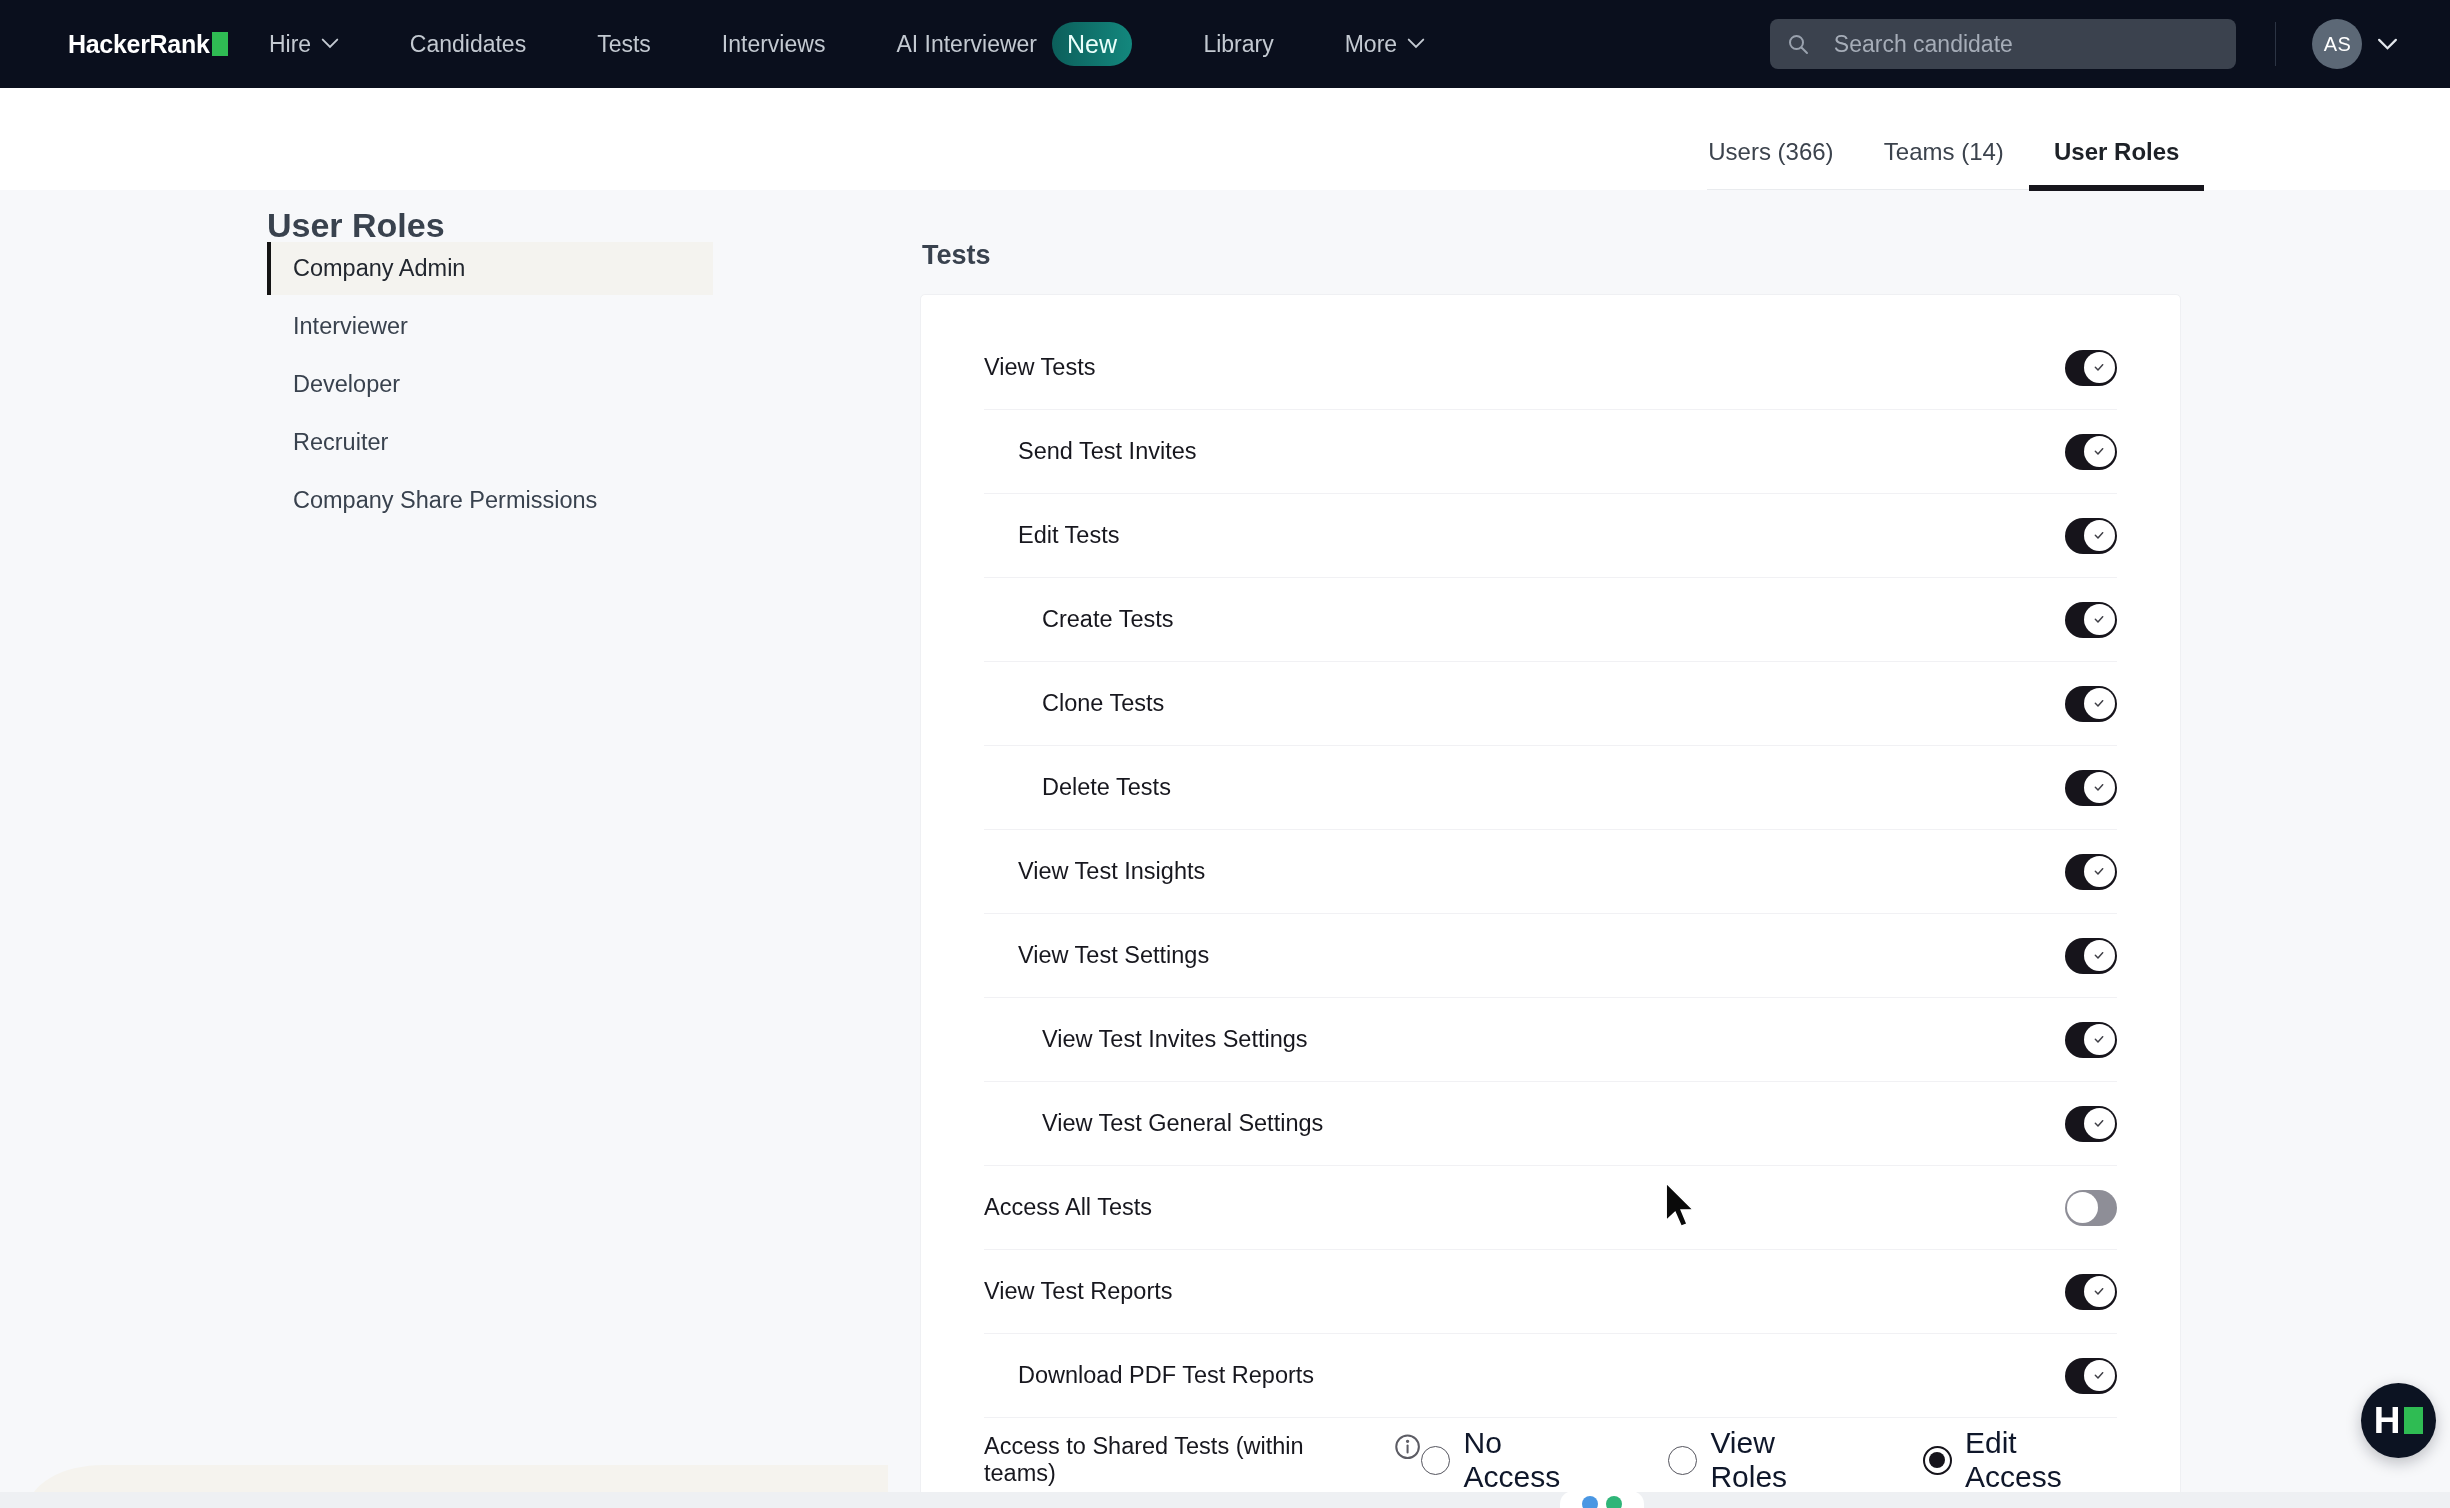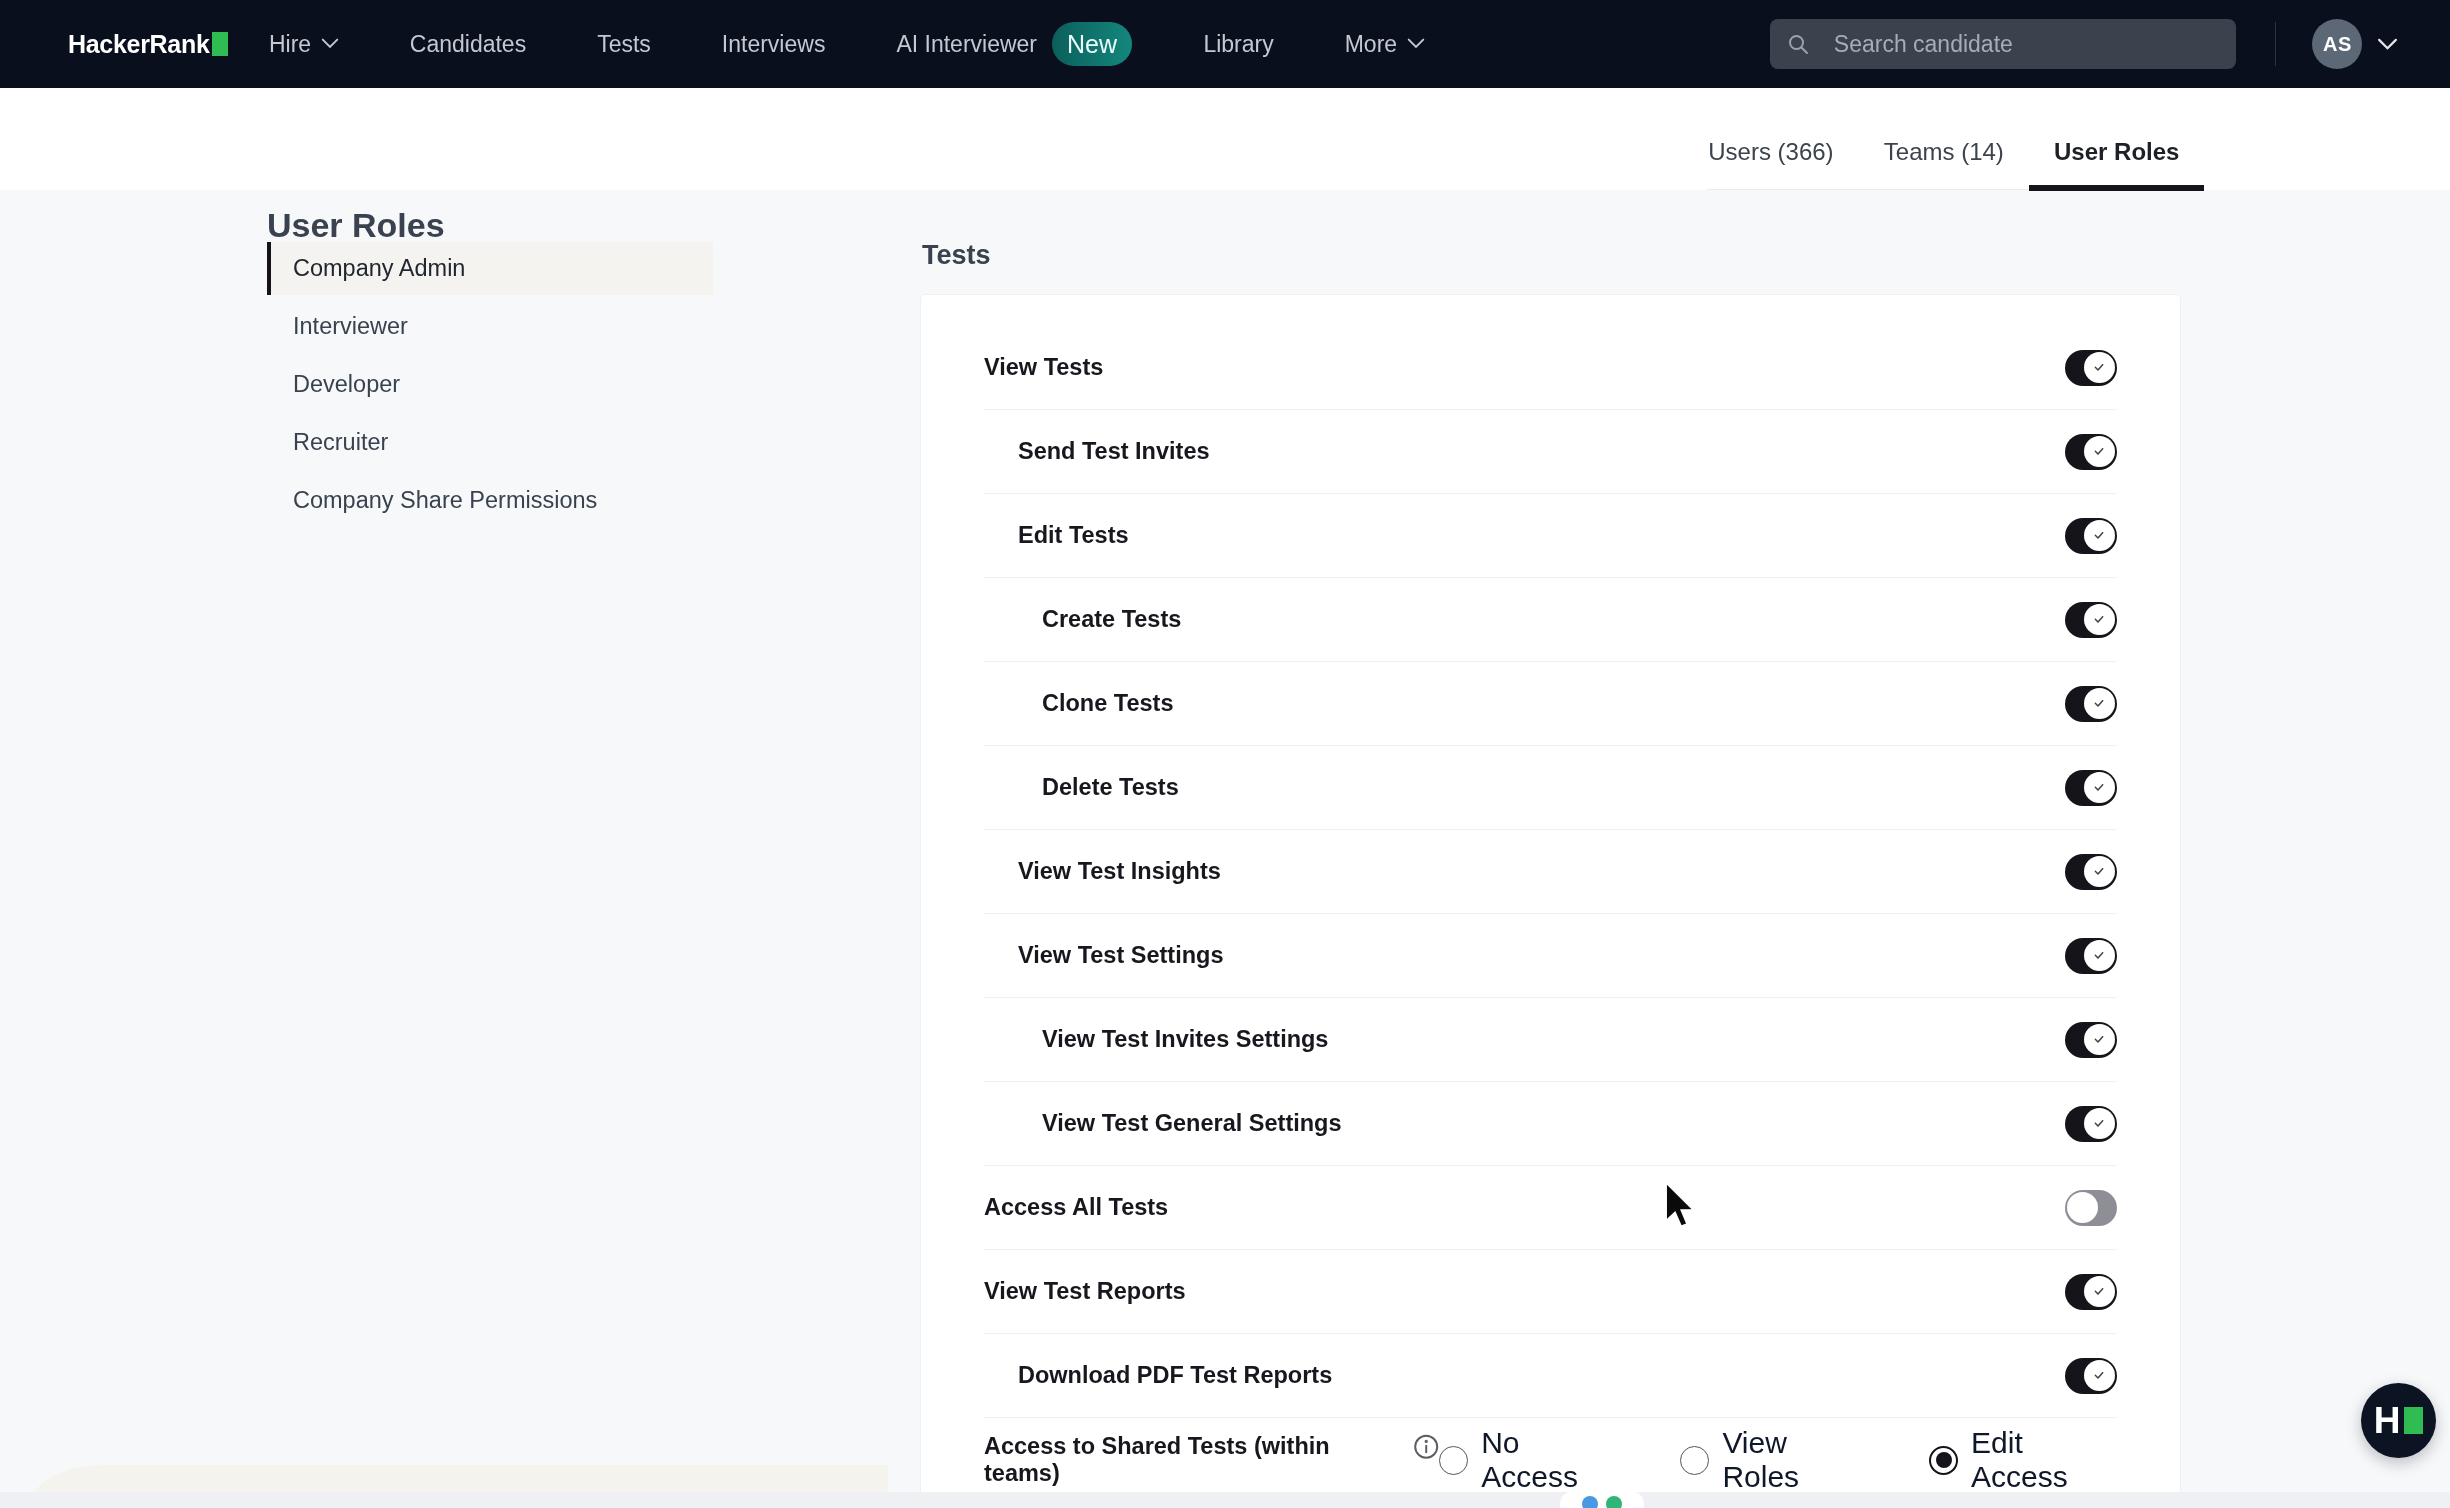--- a/index.html
+++ b/index.html
@@ -31,21 +31,21 @@
     border-radius:8px; display:flex; align-items:center; padding:0 16px; gap:22px;
   }
   .search input {
     flex:1; background:transparent; border:none; outline:none;
     color:#e7eaee; font-size:23px; font-family:inherit;
   }
   .search input::placeholder { color:#a6adb8; }
   .nav-divider { width:1.6px; height:44px; background:#2c3444; margin:0 36px 0 39px; }
   .avatar {
     width:50px; height:50px; border-radius:50%; background:#5c6876;
-    color:#fff; font-size:20px; font-weight:700;
+    color:#fff; font-size:20px; font-weight:400;
     display:flex; align-items:center; justify-content:center; letter-spacing:0.4px;
   }
   .avatar-chev { margin-left:14.6px; color:#e3e7ec; }
 
   
   .header { position:absolute; top:88px; left:0; right:0; height:102px; background:#fff; z-index:10; }
   .page-title { position:absolute; left:267px; top:118px; font-size:34px; font-weight:700; color:#39424e; }
   .tabs {
     position:absolute; right:269px; bottom:0; display:flex; gap:47px;
     border-bottom:1.6px solid #e9ebee;
@@ -70,21 +70,21 @@
 
   
   .section-title { position:absolute; left:922px; top:240px; font-size:27px; font-weight:700; color:#39424e; z-index:4; }
   .card {
     position:absolute; left:920px; top:294px; width:1261px; height:1205px;
     background:#fff; border:0.8px solid #eff0f3; border-radius:4.9px;
     padding:31px 63px 0; z-index:4;
   }
   .perm-row { height:84px; display:flex; align-items:center; border-bottom:0.8px solid #f1f1f4; }
   .perm-row.last { border-bottom:none; }
-  .perm-label { font-size:23.5px; font-weight:700; color:#17171e; }
+  .perm-label { font-size:23.5px; font-weight:400; color:#17171e; }
   .ind-1 { padding-left:34px; }
   .ind-2 { padding-left:58px; }
   .spacer { flex:1; }
   .label-col { display:flex; flex-direction:row; gap:16px; position:relative; z-index:8; }
   .info-icon { color:#5c5c64; margin-left:1.6px; }
 
   .toggle { width:52px; height:36px; border-radius:18px; position:relative; flex:none; cursor:pointer; }
   .toggle.on  { background:var(--toggle-on,#16141b); }
   .toggle.off { background:var(--toggle-off,#8e8e97); }
   .knob {

